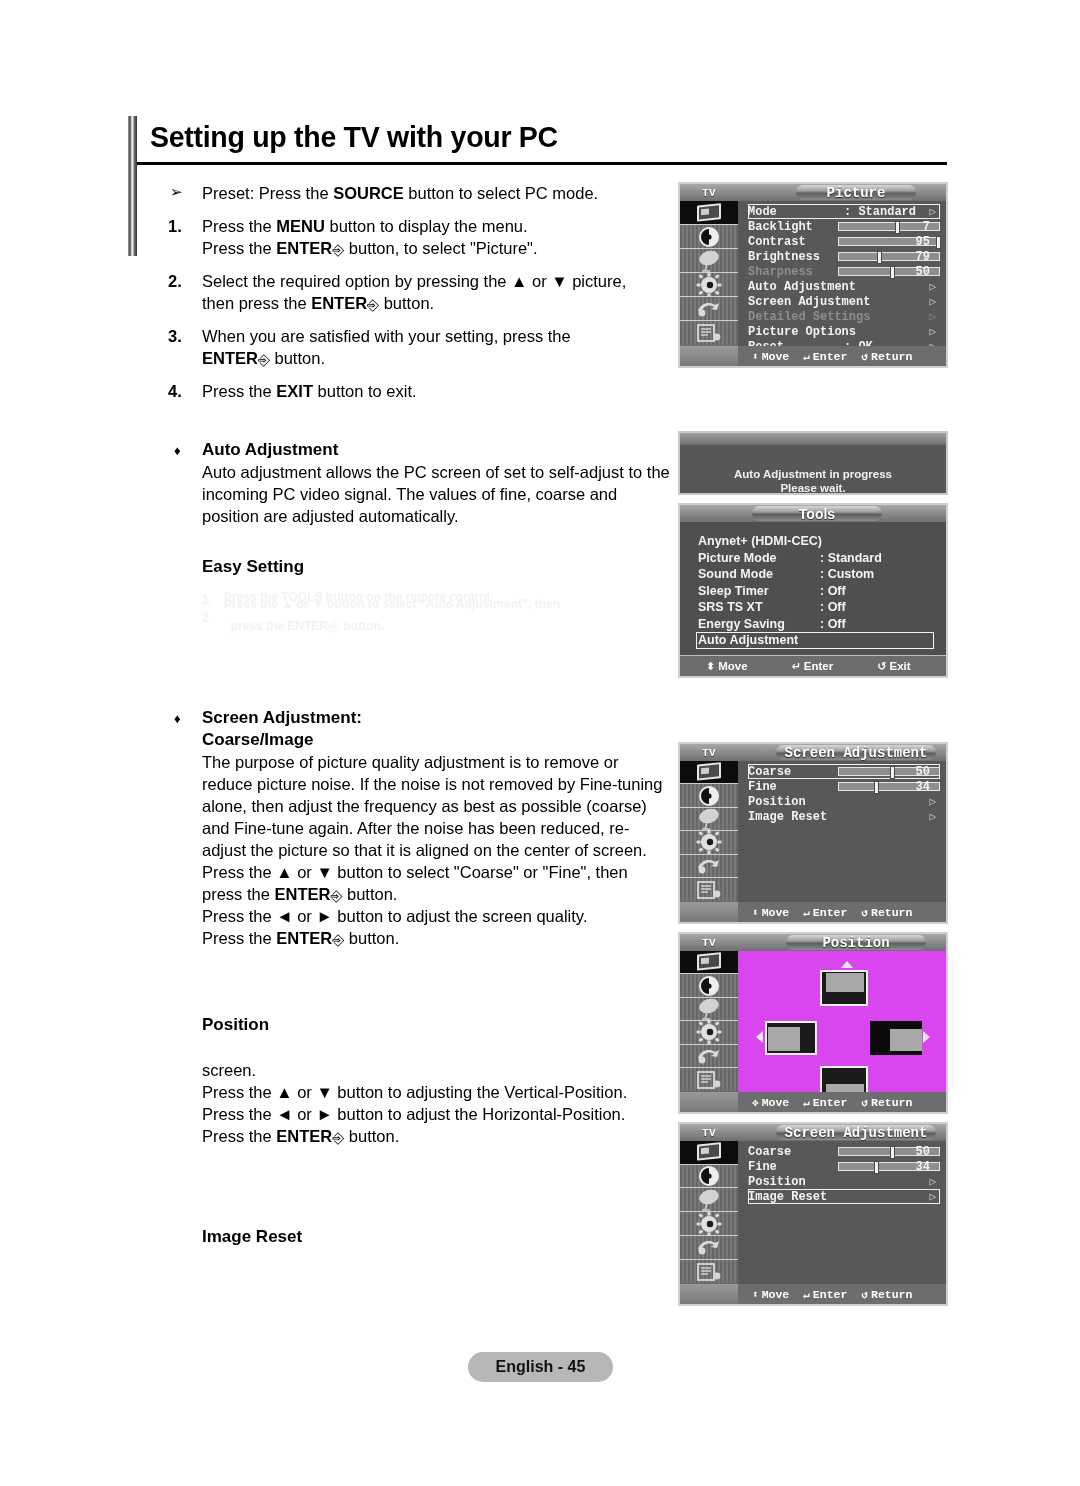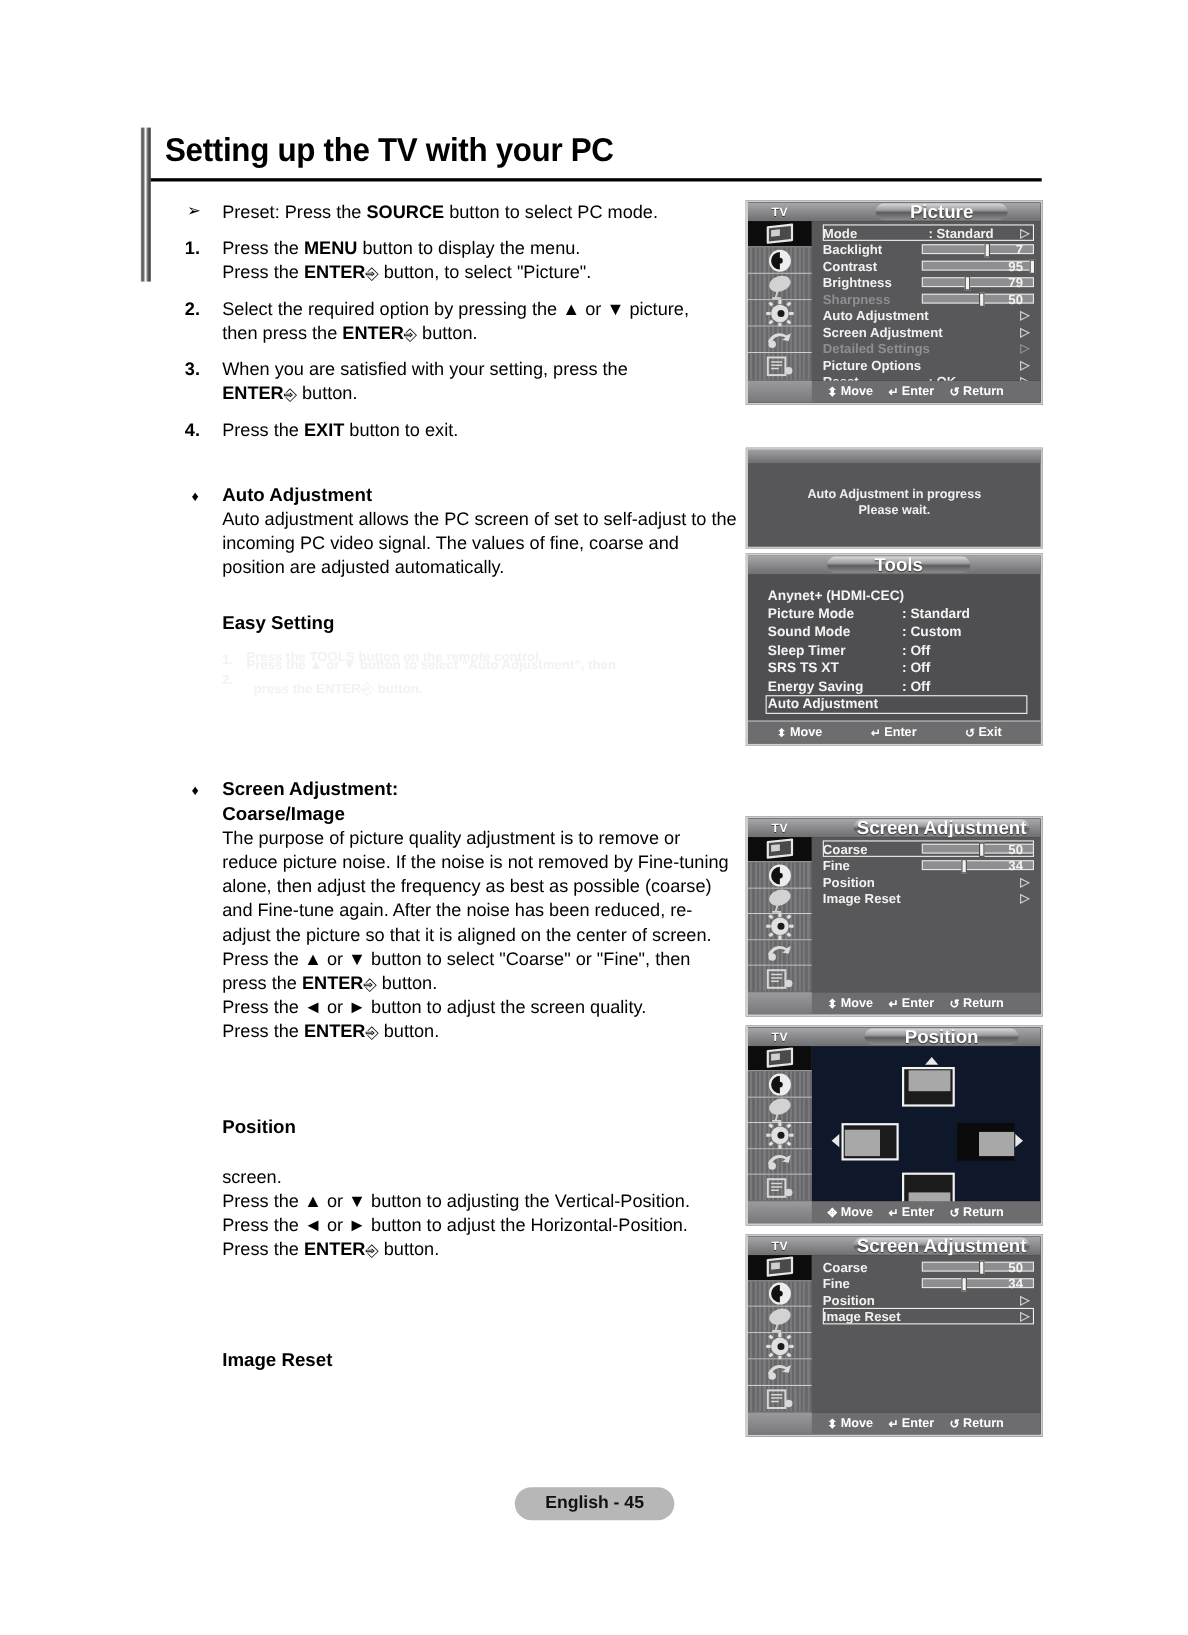--- a/index.html
+++ b/index.html
@@ -57,32 +57,32 @@
 
   
   .footer{
     position:absolute;left:468px;top:1352px;width:145px;height:30px;
     background:#b7b7b7;border-radius:16px;
     display:flex;align-items:center;justify-content:center;
     font-weight:bold;font-size:16px;color:#111;
   }
 
   
-  .osd{position:absolute;background:#0f172a;border:2px solid #cfcfcf;box-sizing:border-box;
-       font-family:Liberation Sans, sans-serif;color:#fff;overflow:hidden;padding-left:44px;}
+  .osd{position:absolute;background:#d946ef;border:2px solid #cfcfcf;box-sizing:border-box;
+       font-family:Liberation Mono, monospace;color:#fff;overflow:hidden;padding-left:44px;}
   .osd-topbar{position:absolute;left:0;top:0;height:17px;width:100%;
        background:linear-gradient(180deg,#a9a9ab 0%,#8d8d8f 45%,#6f6f71 100%);}
   .osd-tv{position:absolute;left:0;top:0;width:58px;height:17px;
        display:flex;align-items:center;justify-content:center;
        font-size:11px;font-weight:bold;color:#fff;
        text-shadow:0 1px 0 #3a3a3a;letter-spacing:0.5px;}
   .osd-pill{position:absolute;top:1px;height:15px;border-radius:9px;
        background:linear-gradient(180deg,#d8d8da 0%,#9d9d9f 40%,#5e5e60 55%,#8b8b8d 100%);
        display:flex;align-items:center;justify-content:center;
-       font-size:17px;font-weight:bold;color:#fff;text-shadow:0 1px 1px #2b2b2b;}
+       font-size:14px;font-weight:bold;color:#fff;text-shadow:0 1px 1px #2b2b2b;}
 
   .osd-side{position:absolute;left:0;top:17px;width:58px;bottom:20px;
        background:#6a6a6c;}
   .osd-ic{position:relative;width:100%;height:16.6%;box-sizing:border-box;
        border-bottom:1px solid #cfcfcf;
        background-image:repeating-linear-gradient(90deg,#67676a 0 2px,#7a7a7d 2px 4px),
                         repeating-linear-gradient(0deg,#6d6d70 0 3px,#78787b 3px 6px);
        display:flex;align-items:center;justify-content:center;}
   .osd-ic.sel{background:#0c0c0c;background-image:none;}
   .osd-ic:last-child{border-bottom:none;}
@@ -378,21 +378,21 @@
             <span>Enter</span>
           </span>
           <span class="act">
             <span class="gl">↺</span>
             <span>Return</span>
           </span>
         </div>
     </div>
   </div>
 
-  <div class="msg" style="left:678px;top:407px;width:270px;height:92px;">
+  <div class="msg" style="left:678px;top:431px;width:270px;height:64px;">
     <div class="bar"></div>
     <div class="txt">
       <div>Auto Adjustment in progress</div>
       <div>Please wait.</div>
     </div>
   </div>
 
   <div class="tools" style="left:678px;top:503px;width:270px;height:175px;">
     <div class="hdr"></div>
     <div class="osd-pill" style="left:72px;width:130px;">Tools</div>

